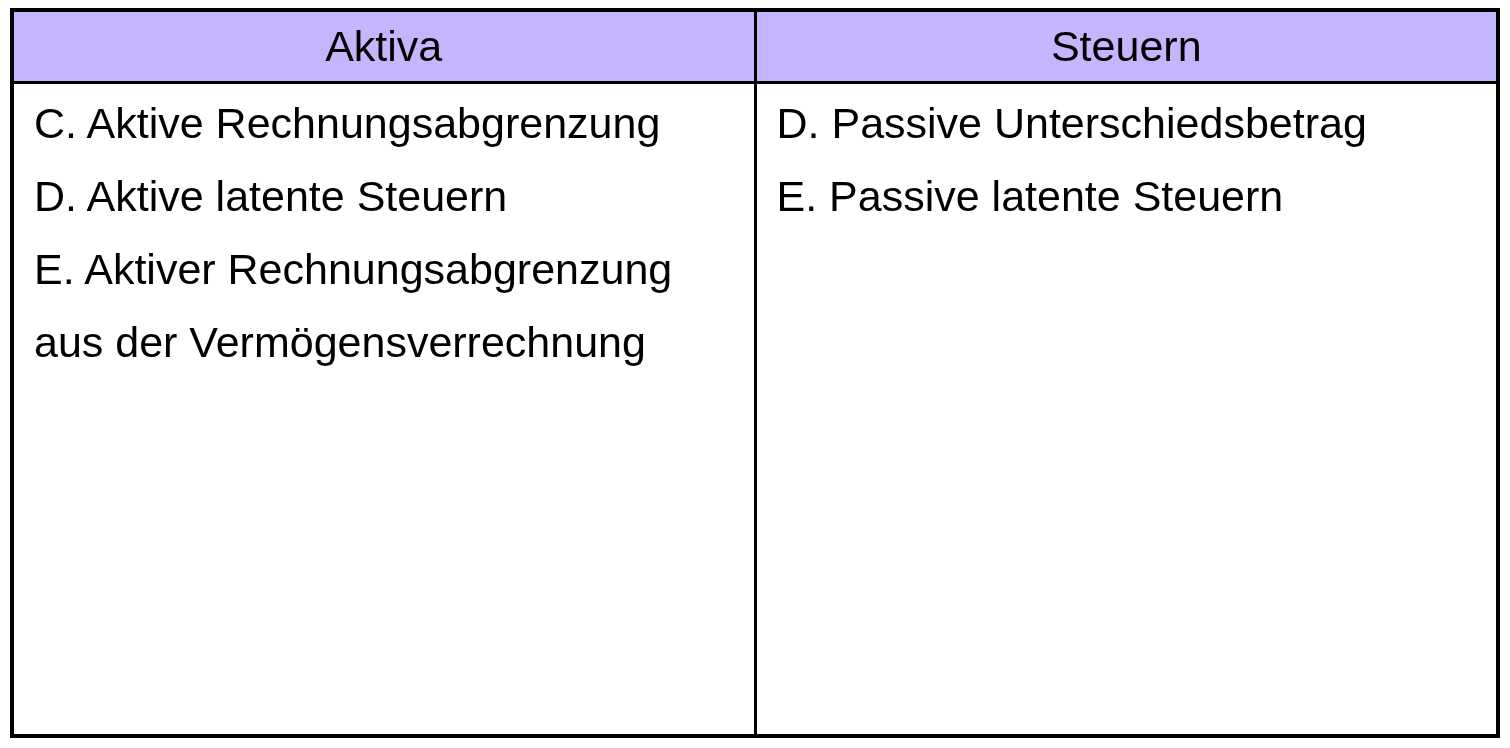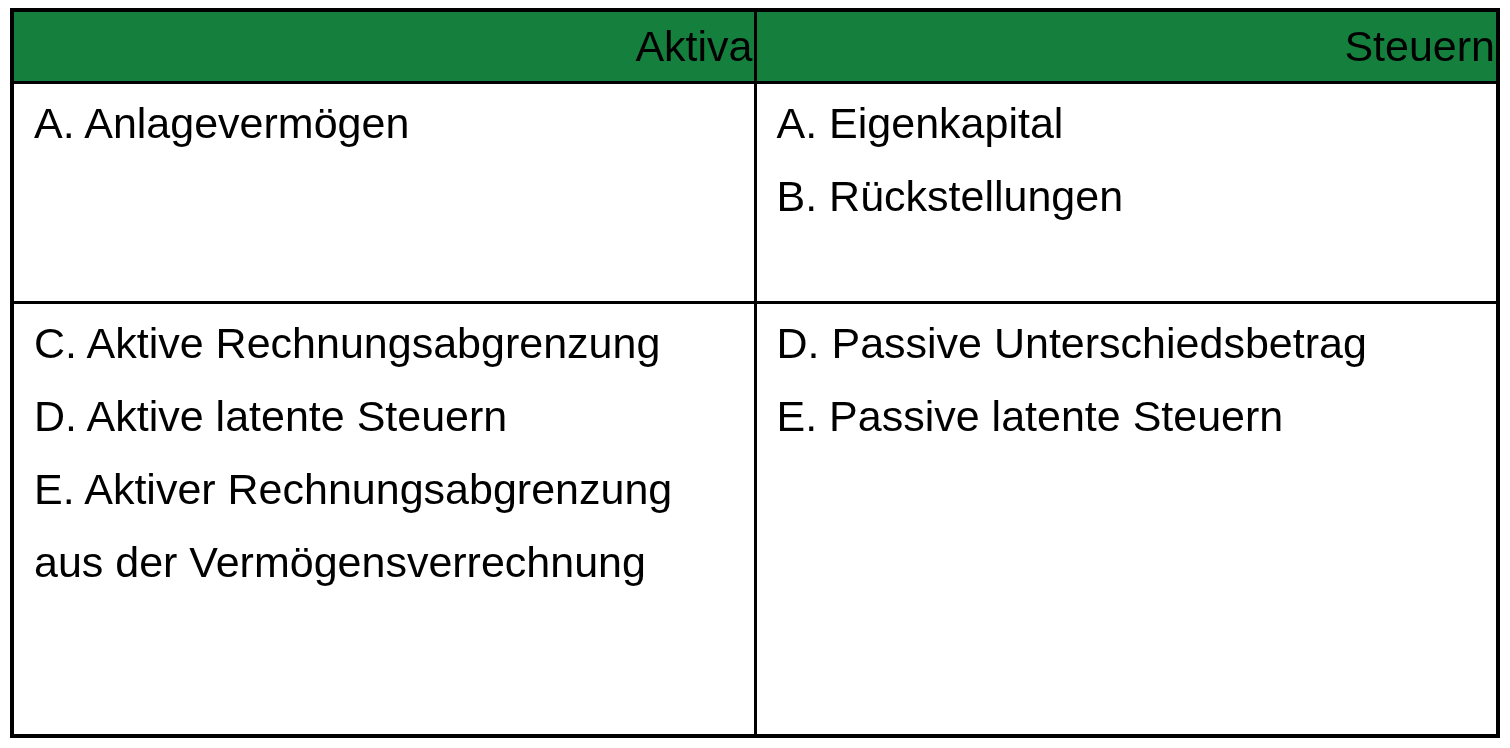--- a/index.html
+++ b/index.html
@@ -23,25 +23,25 @@
     margin: 8px 10px;
     border: 4px solid #000000;
   }
   .balance-table th,
   .balance-table td {
     border: 3px solid #000000;
     box-sizing: border-box;
     width: 50%;
   }
   .balance-table th {
-    background: #15803d;
+    background: #c4b5fd;
     height: 72px;
     font-weight: normal;
     font-size: 43px;
-    text-align: right;
+    text-align: center;
     vertical-align: middle;
     letter-spacing: 0px;
   }
   .balance-table td {
     background: #ffffff;
     vertical-align: top;
     padding: 3px 10px 0 20px;
     font-size: 43px;
   }
   .cell-line {
@@ -60,29 +60,20 @@
     <tr>
       <th>
         <span>Aktiva</span>
       </th>
       <th>
         <span>Steuern</span>
       </th>
     </tr>
   </thead>
   <tbody>
-    <tr class="row-1">
-      <td>
-        <div class="cell-line">A. Anlagevermögen</div>
-      </td>
-      <td>
-        <div class="cell-line">A. Eigenkapital</div>
-        <div class="cell-line">B. Rückstellungen</div>
-      </td>
-    </tr>
     <tr class="row-3">
       <td>
         <div class="cell-line">C. Aktive Rechnungsabgrenzung</div>
         <div class="cell-line">D. Aktive latente Steuern</div>
         <div class="cell-line">E. Aktiver Rechnungsabgrenzung</div>
         <div class="cell-line">aus der Vermögensverrechnung</div>
       </td>
       <td>
         <div class="cell-line">D. Passive Unterschiedsbetrag</div>
         <div class="cell-line">E. Passive latente Steuern</div>

